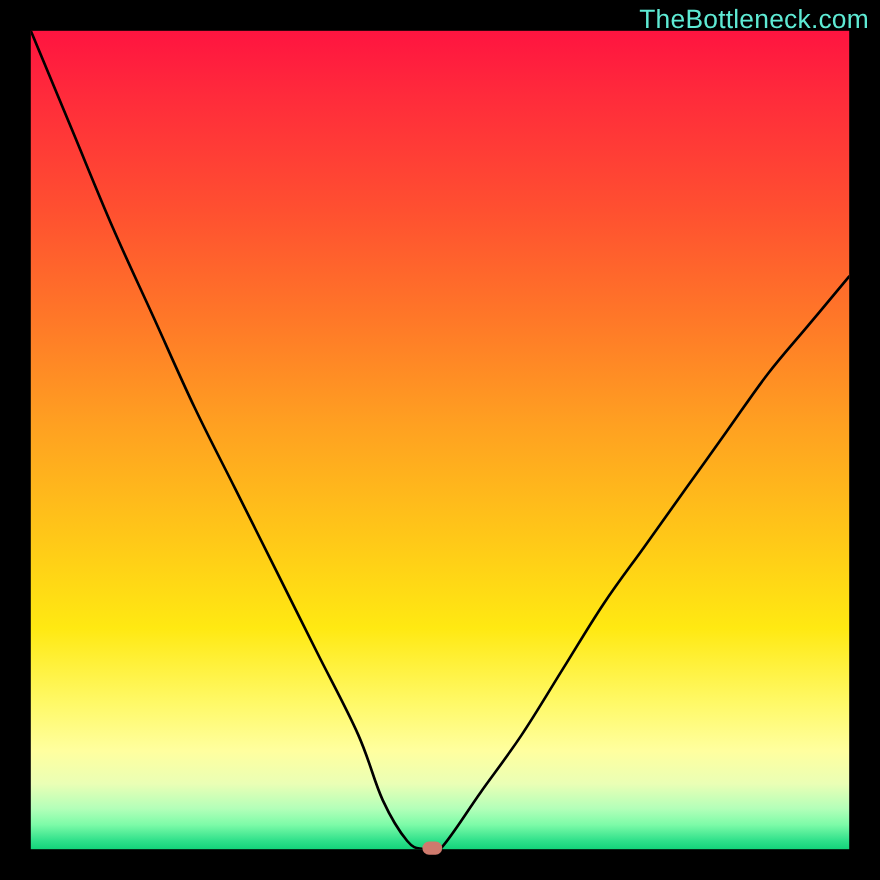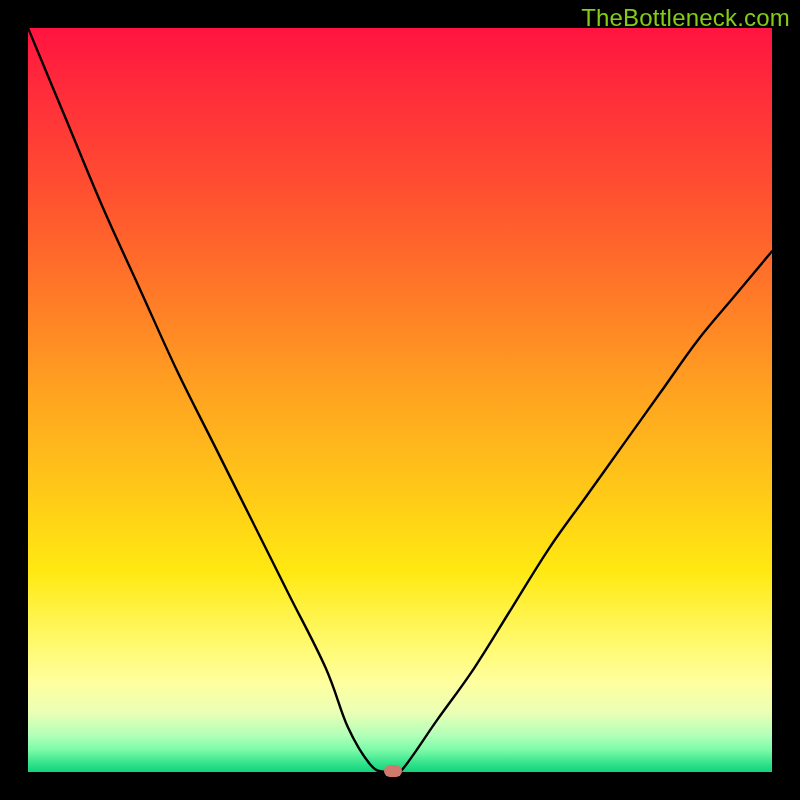--- a/index.html
+++ b/index.html
@@ -39,21 +39,21 @@
       #b4ffb9 95%,
       #7dfba8 97%,
       #2ee08a 99%,
       #13d37a 100%
     );
   }
   .watermark {
     position: absolute;
     top: 4px;
     right: 10px;
-    color: #84cc16;
+    color: #5eead4;
     font-size: 24px;
     letter-spacing: 0.2px;
     font-weight: 400;
     user-select: none;
   }
   svg.curve {
     position: absolute;
     left: 0;
     top: 0;
     width: 744px;

